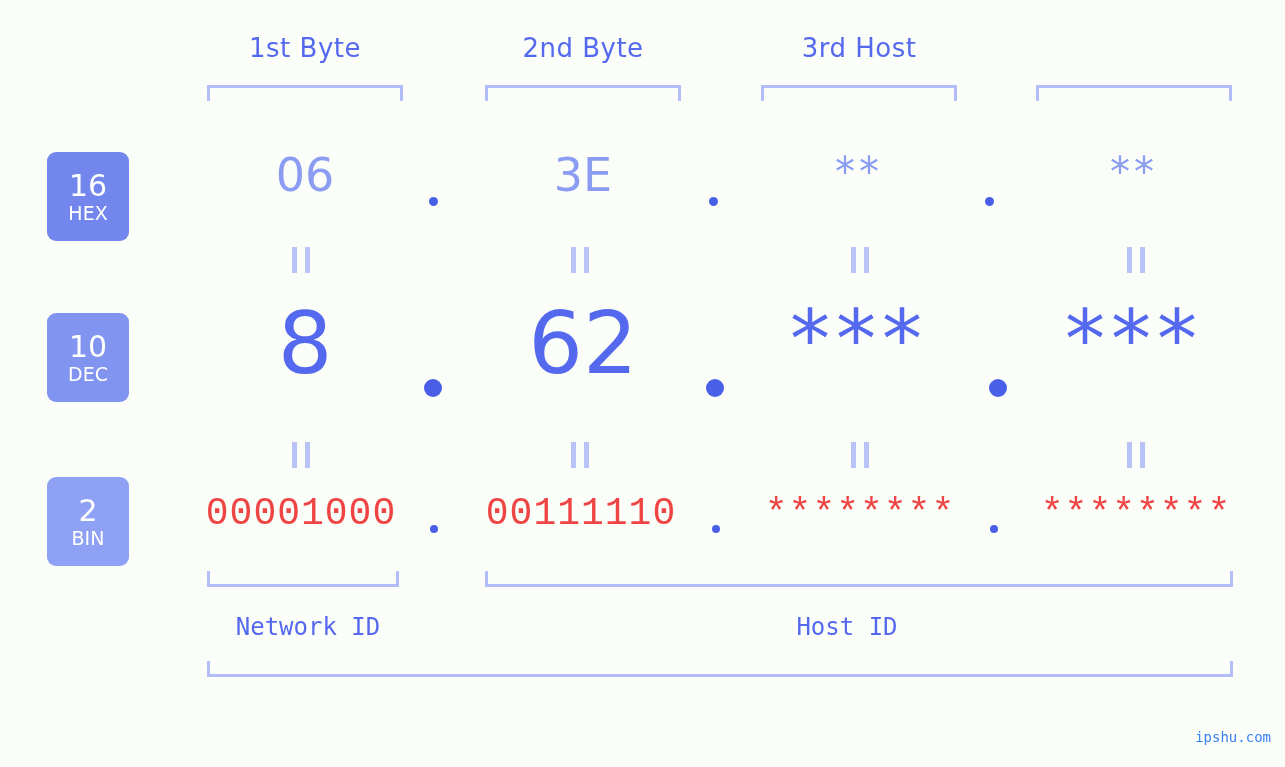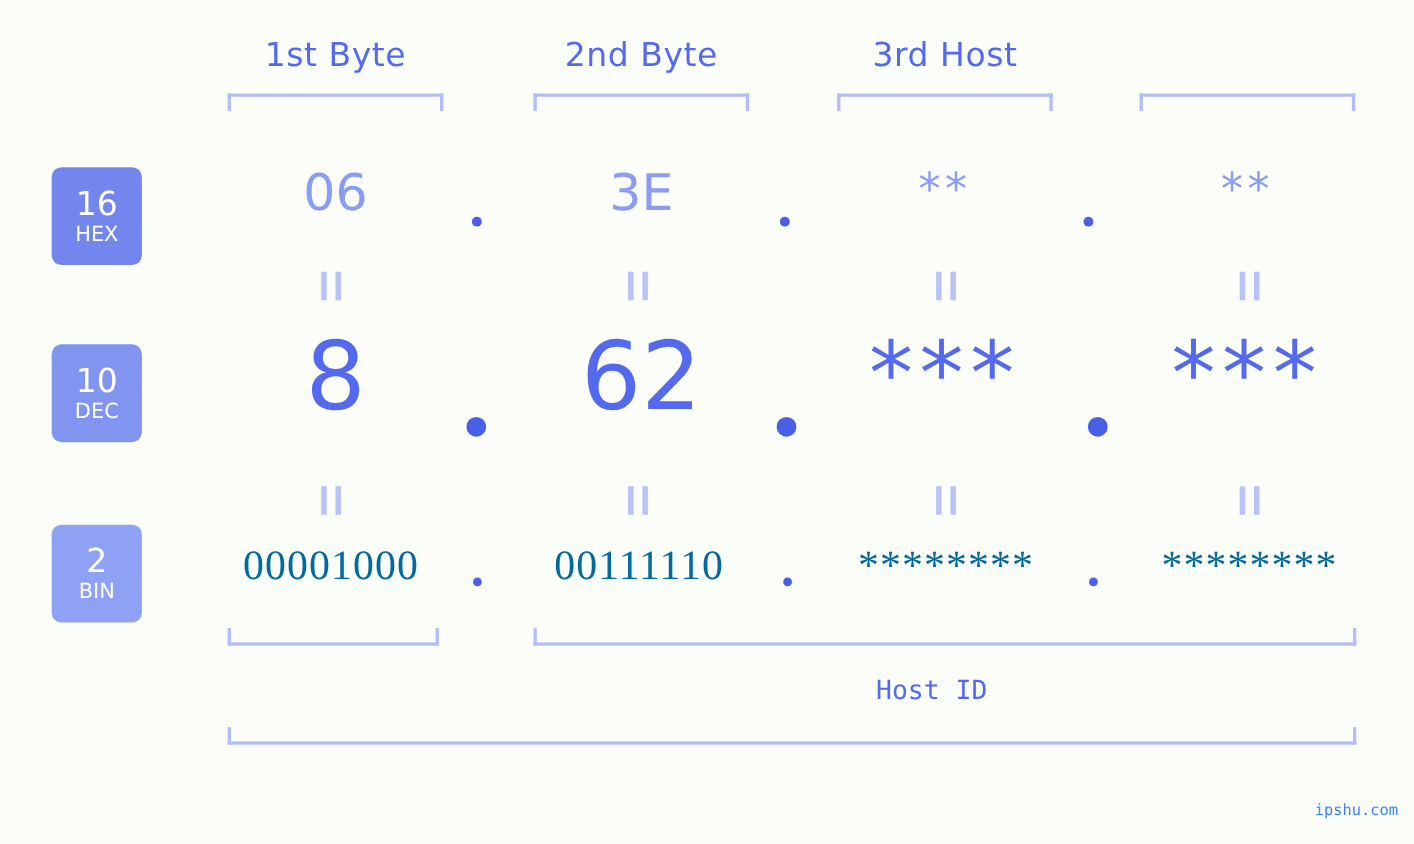--- a/index.html
+++ b/index.html
@@ -18,21 +18,21 @@
     width: 1285px;
     height: 767px;
   }
 
   
   .byte-label {
     position: absolute;
     top: 33px;
     text-align: center;
     font-family: "DejaVu Sans", sans-serif;
-    font-size: 30px;
+    font-size: 26px;
     color: #5569ef;
     letter-spacing: 0.5px;
     white-space: nowrap;
   }
 
   
   .bracket {
     position: absolute;
     border: 3px solid #b3bdf7;
     height: 16px;
@@ -93,22 +93,22 @@
     top: 300px;
     font-size: 86px;
     color: #5569ef;
     line-height: 1;
   }
   .dec-row .cell.stars { font-size: 80px; letter-spacing: 6px; }
 
   .bin-row .cell {
     top: 495px;
     font-size: 38px;
-    color: #0369a1;
-    font-family: Liberation Serif, serif;
+    color: #ef4444;
+    font-family: Liberation Mono, monospace;
     line-height: 1;
     letter-spacing: 1px;
     text-align: center;
   }
 
   
   .dot {
     position: absolute;
     border-radius: 50%;
     background: #4a5fe8;
@@ -248,19 +248,20 @@
     <div class="cell" style="left:760px;width:200px;">********</div>
     <div class="cell" style="left:1036px;width:200px;">********</div>
     <div class="dot bin" style="left:430px;"></div>
     <div class="dot bin" style="left:712px;"></div>
     <div class="dot bin" style="left:990px;"></div>
   </div>
 
   <div class="bracket bracket-up" style="left:207px;top:571px;width:192px;"></div>
   <div class="bracket bracket-up" style="left:485px;top:571px;width:748px;"></div>
 
+  <div class="region-label" style="left:208px;top:613px;width:200px;">Network ID</div>
   <div class="region-label" style="left:747px;top:613px;width:200px;">Host ID</div>
 
   <div class="bracket bracket-up" style="left:207px;top:661px;width:1026px;"></div>
 
   <div class="watermark">ipshu.com</div>
 
 </div>
 
 </body></html>

